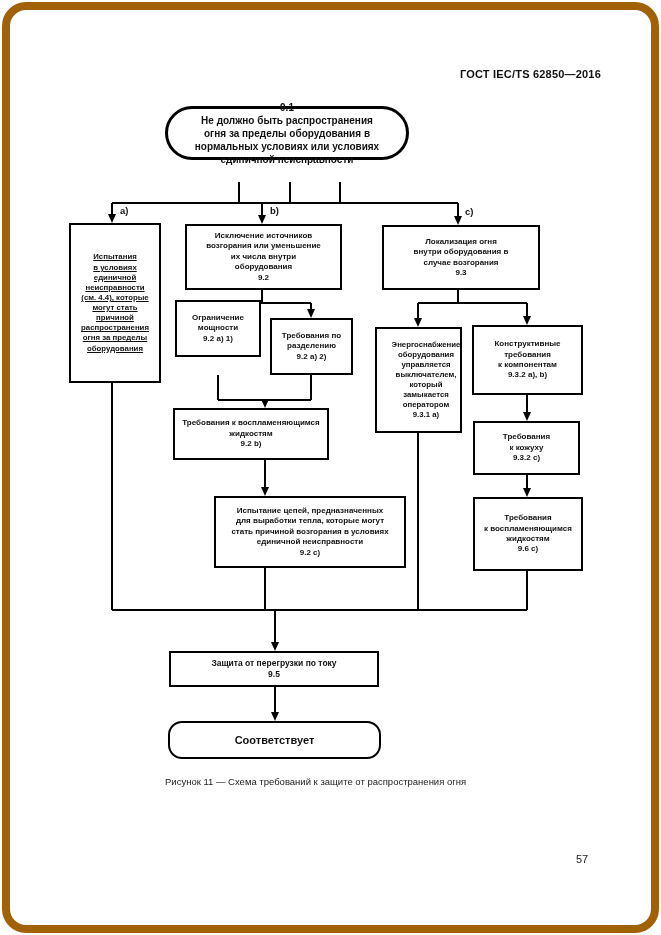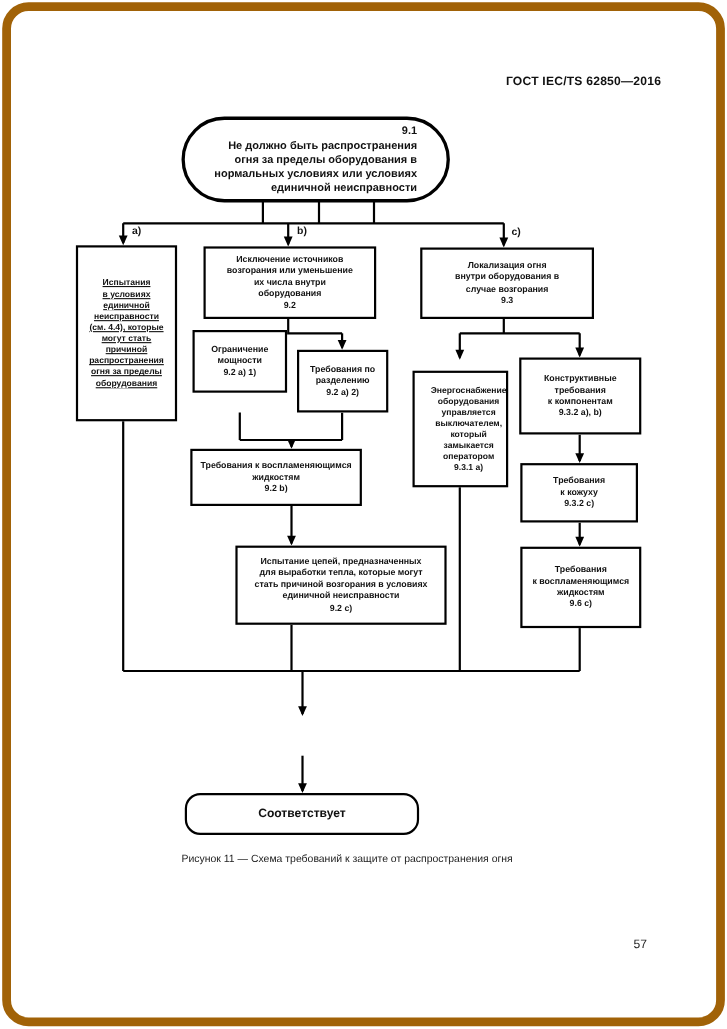--- a/index.html
+++ b/index.html
@@ -14,29 +14,29 @@
   .hdr{
     position:absolute;top:58px;right:50px;
     font-size:11px;font-weight:bold;letter-spacing:.2px;
   }
   .node{
     position:absolute;border:2px solid #000;background:#fff;box-sizing:border-box;
     display:flex;align-items:center;justify-content:center;
     text-align:center;white-space:pre-line;font-weight:bold;color:#111;
     line-height:1.3;padding:2px;
   }
-  #n-start{left:155px;top:96px;width:244px;height:78px;border-radius:40px;border-width:3px;font-size:10px;text-align:right;}
+  #n-start{left:155px;top:96px;width:244px;height:54px;border-radius:40px;border-width:3px;font-size:10px;}
   #n-a{left:59px;top:213px;width:92px;height:160px;font-size:7.8px;text-decoration:underline;}
   #n-b{left:175px;top:214px;width:157px;height:66px;font-size:8px;}
   #n-c{left:372px;top:215px;width:158px;height:65px;font-size:8px;}
   #n-power{left:165px;top:290px;width:86px;height:57px;font-size:8px;}
   #n-sep{left:260px;top:308px;width:83px;height:57px;font-size:8px;}
   #n-liq-b{left:163px;top:398px;width:156px;height:52px;font-size:8px;}
   #n-heat{left:159px;top:486px;width:192px;height:72px;font-size:8px;margin-left:45px;}
-  #n-energy{left:365px;top:327px;width:87px;height:106px;font-size:7.8px;padding-left:17px;}
+  #n-energy{left:365px;top:317px;width:87px;height:106px;font-size:7.8px;padding-left:17px;}
   #n-constr{left:462px;top:315px;width:111px;height:70px;font-size:8px;}
   #n-encl{left:463px;top:411px;width:107px;height:54px;font-size:8px;}
   #n-liq-c{left:463px;top:487px;width:110px;height:74px;font-size:8px;}
   #n-over{left:159px;top:641px;width:210px;height:36px;font-size:8.5px;}
   #n-ok{left:158px;top:711px;width:213px;height:38px;border-radius:14px;font-size:11px;}
   .branch-label{position:absolute;font-size:9.5px;font-weight:bold;}
   #lbl-a{left:110px;top:195px;}
   #lbl-b{left:260px;top:195px;}
   #lbl-c{left:455px;top:196px;}
   .caption{position:absolute;left:155px;top:766px;font-size:9.5px;color:#222;}
@@ -163,18 +163,20 @@
 требования
 к компонентам
 9.3.2 a), b)</div>
   <div class="node" id="n-encl">Требования
 к кожуху
 9.3.2 c)</div>
   <div class="node" id="n-liq-c">Требования
 к воспламеняющимся
 жидкостям
 9.6 c)</div>
+  <div class="node" id="n-over">Защита от перегрузки по току
+9.5</div>
   <div class="node" id="n-ok">Соответствует</div>
 
   <div class="caption">Рисунок 11 — Схема требований к защите от распространения огня</div>
   <div class="pagenum">57</div>
 
 </div>
 
 </body></html>

